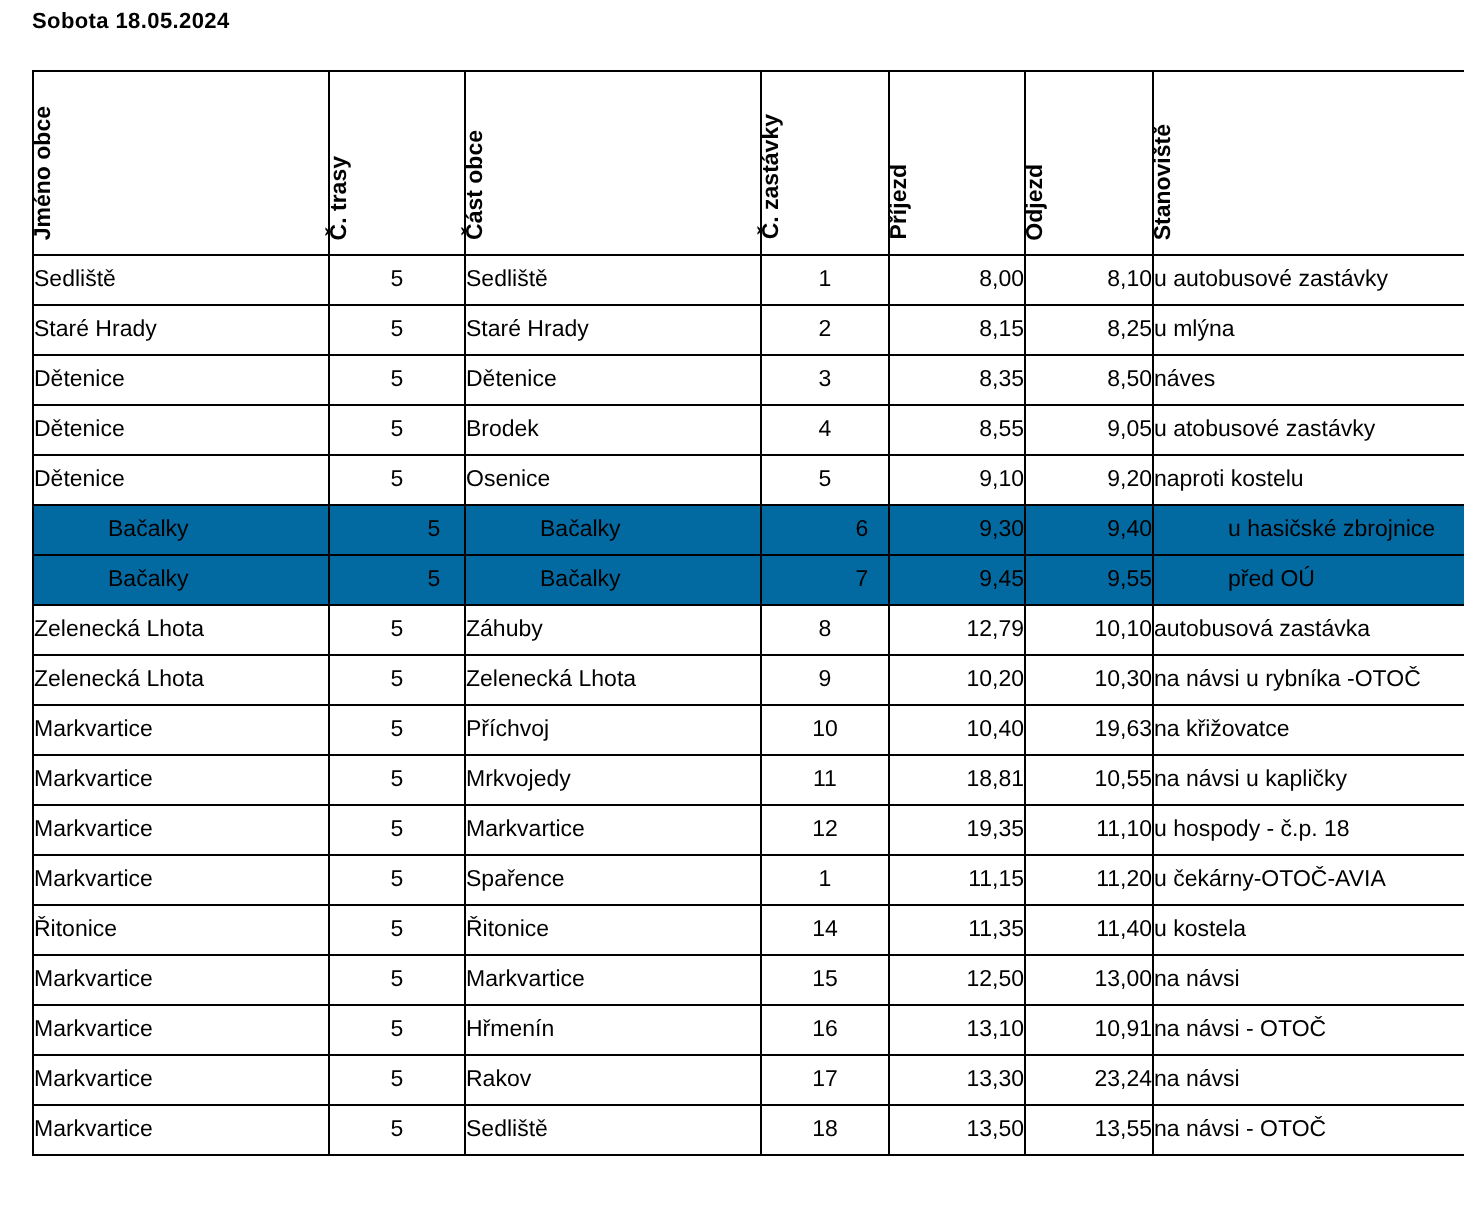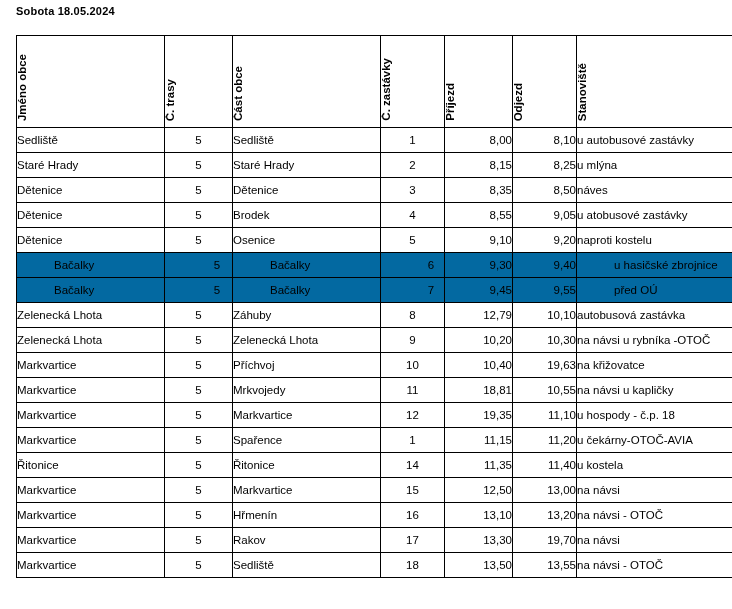--- a/index.html
+++ b/index.html
@@ -267,30 +267,30 @@
           <td class="prijezd">12,50</td>
           <td class="odjezd">13,00</td>
           <td class="stan">na návsi</td>
         </tr>
         <tr>
           <td class="obec">Markvartice</td>
           <td class="trasa">5</td>
           <td class="cast">Hřmenín</td>
           <td class="zast">16</td>
           <td class="prijezd">13,10</td>
-          <td class="odjezd">13,20</td>
+          <td class="odjezd">10,91</td>
           <td class="stan">na návsi - OTOČ</td>
         </tr>
         <tr>
           <td class="obec">Markvartice</td>
           <td class="trasa">5</td>
           <td class="cast">Rakov</td>
           <td class="zast">17</td>
           <td class="prijezd">13,30</td>
-          <td class="odjezd">19,70</td>
+          <td class="odjezd">23,24</td>
           <td class="stan">na návsi</td>
         </tr>
         <tr>
           <td class="obec">Markvartice</td>
           <td class="trasa">5</td>
           <td class="cast">Sedliště</td>
           <td class="zast">18</td>
           <td class="prijezd">13,50</td>
           <td class="odjezd">13,55</td>
           <td class="stan">na návsi - OTOČ</td>

